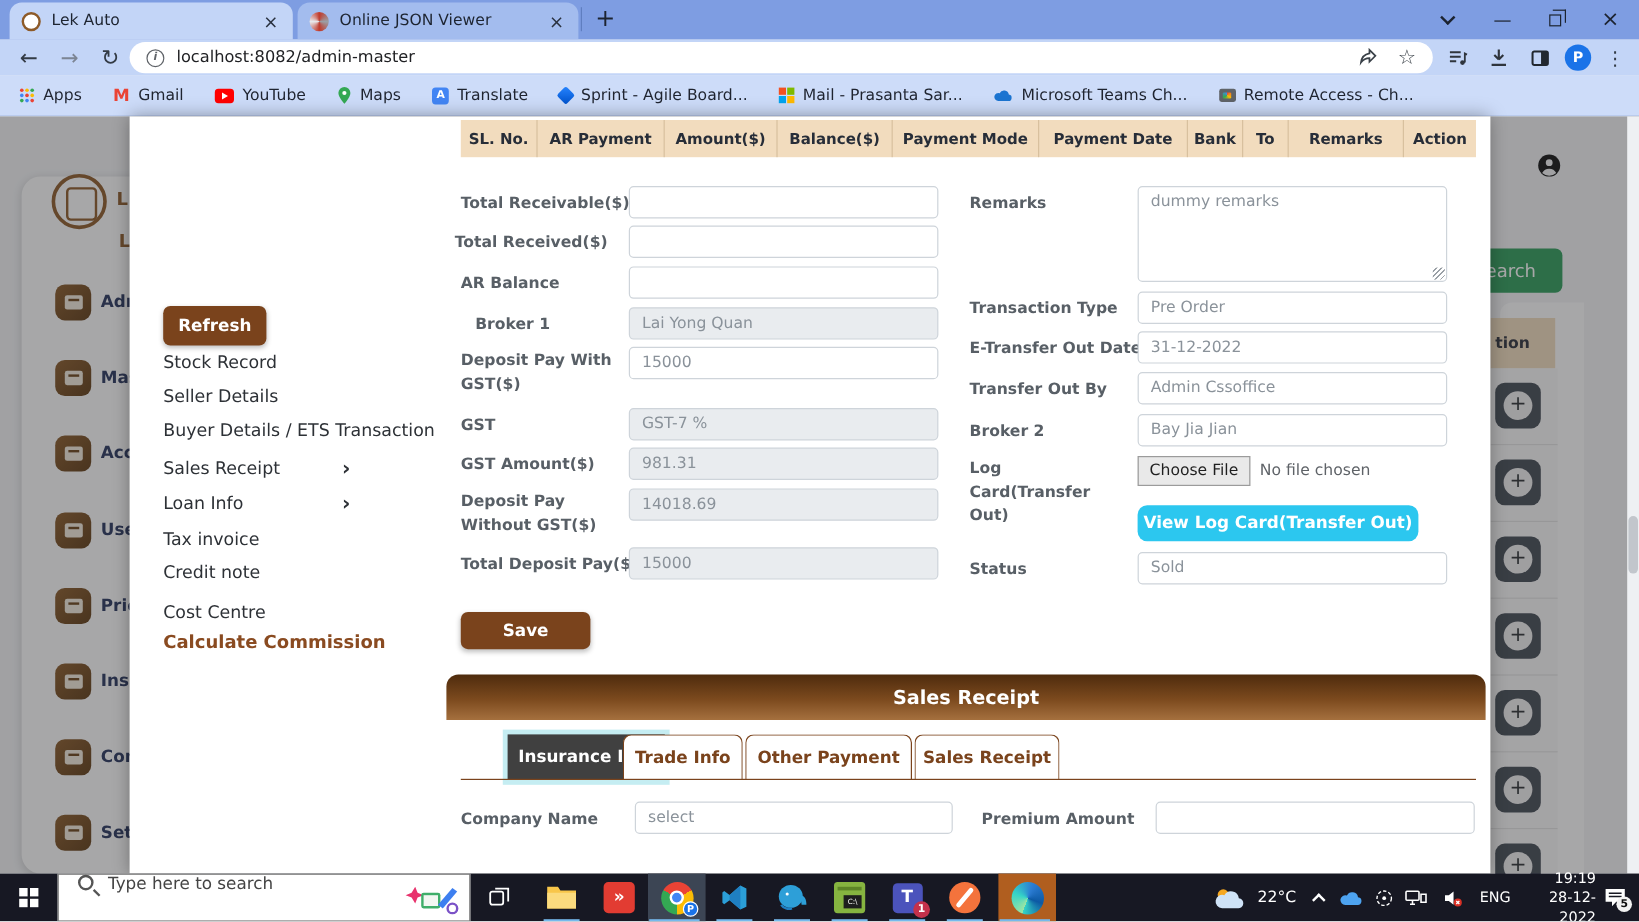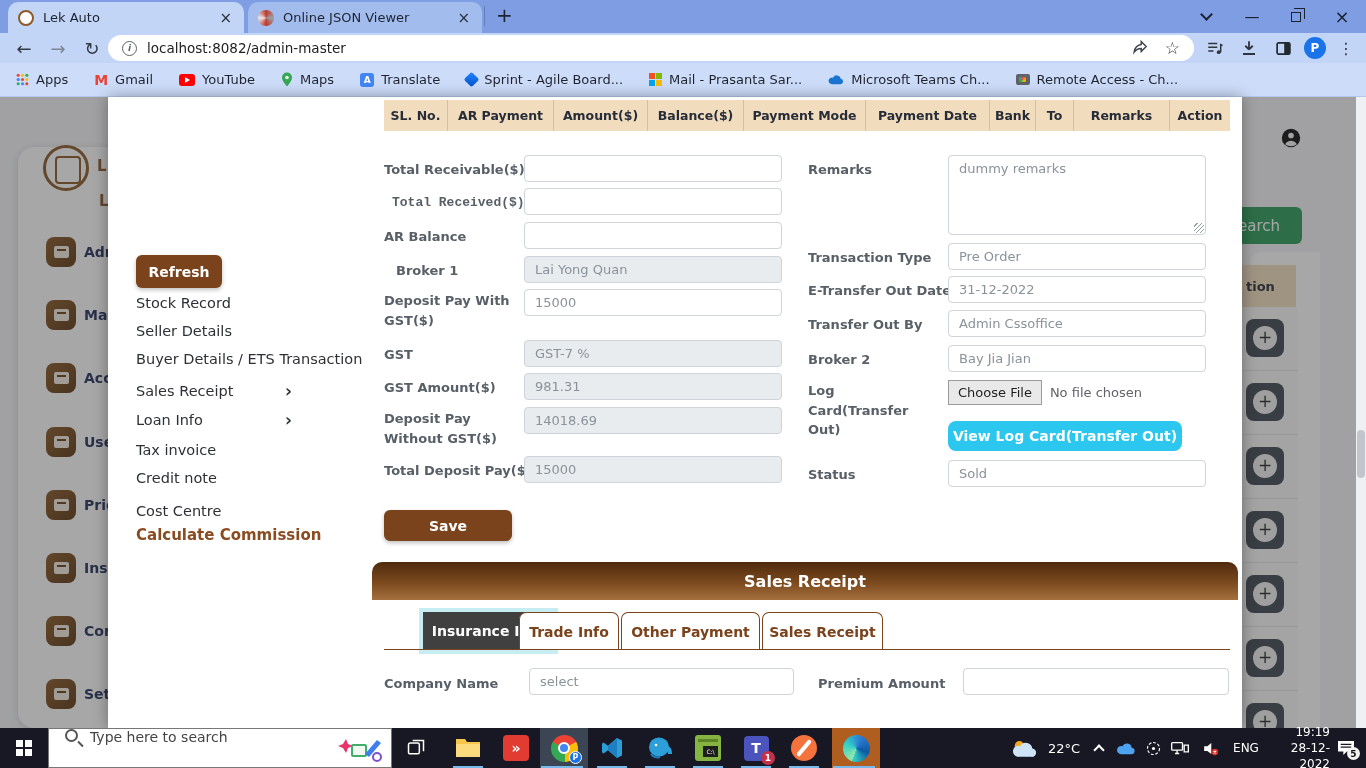--- a/index.html
+++ b/index.html
@@ -62,21 +62,21 @@
   .refresh { position:absolute; left:28px; top:158px; width:86px; height:33px; background:#7a431c; border:none; border-radius:6px; color:#fff; font-weight:bold; font-size:14px; font-family:inherit; box-shadow:0 2px 4px rgba(0,0,0,.25); }
   .mi { position:absolute; left:28px; font-size:14.5px; color:#2d3136; white-space:nowrap; }
   .mi.active { color:#8a4b21; font-weight:bold; font-size:15px; }
   .michev { position:absolute; left:177px; font-size:17px; color:#2d3136; font-weight:bold; }
 
   .flabel { position:absolute; font-size:13px; font-weight:bold; color:#585f66; line-height:1.5; }
   .finput { position:absolute; width:258px; height:27px; border:1px solid #ced4da; border-radius:4px; background:#fff; color:#8a929a; font-size:13px; padding:0 10px; font-family:inherit; }
   .finput.dis { background:#e9ecef; }
   .fta { position:absolute; width:258px; height:80px; border:1px solid #ced4da; border-radius:4px; color:#8a929a; font-size:13px; padding:5px 10px; font-family:inherit; resize:none; }
   .tahandle { position:absolute; width:10px; height:10px; background:repeating-linear-gradient(135deg,transparent 0 2px,#9aa0a6 2px 3px); }
-  .savebtn { position:absolute; left:276px; top:413px; width:128px; height:31px; background:#7a431c; border:none; border-radius:6px; color:#fff; font-weight:bold; font-size:14px; font-family:inherit; box-shadow:0 2px 4px rgba(0,0,0,.25); }
+  .savebtn { position:absolute; left:276px; top:413px; width:108px; height:31px; background:#7a431c; border:none; border-radius:6px; color:#fff; font-weight:bold; font-size:14px; font-family:inherit; box-shadow:0 2px 4px rgba(0,0,0,.25); }
   .filectl { position:absolute; left:840px; top:282px; width:258px; height:27px; display:flex; align-items:center; }
   .choosef { height:25px; padding:0 9px; background:#e9e9e9; border:1px solid #9b9b9b; font-size:13px; color:#1f1f1f; font-family:inherit; }
   .nofile { margin-left:8px; font-size:13px; color:#5f6368; white-space:nowrap; }
   .viewlog { position:absolute; left:840px; top:324px; width:234px; height:30px; background:#2cc7ef; border:none; border-radius:8px; color:#fff; font-weight:bold; font-size:14px; font-family:inherit; }
 
   .srbar { position:absolute; left:264px; top:465px; width:866px; height:38px; border-radius:10px 10px 0 0; background:linear-gradient(180deg,#4e2b0d 0%,#7c4a1e 55%,#a5703e 100%); color:#fff; font-weight:bold; font-size:16px; display:flex; align-items:center; justify-content:center; }
   .srtab { position:absolute; top:515px; height:38px; display:flex; align-items:center; justify-content:center; font-size:14px; font-weight:bold; }
   .srtab.on { background:#404040; color:#fff; border-radius:0; box-shadow:0 0 0 4px rgba(140,220,230,.5);margin-left:39px; }
   .srtab.off { background:#fff; color:#7a431c; border:1px solid #7a431c; border-bottom:none; border-radius:7px 7px 0 0; }
   .tabline { position:absolute; left:276px; top:552px; width:846px; height:1px; background:#7a431c; }
@@ -381,21 +381,21 @@
       <span class="michev" style="top:284px;">›</span>
       <div class="mi" style="top:315px;">Loan Info</div>
       <span class="michev" style="top:313px;">›</span>
       <div class="mi" style="top:345px;">Tax invoice</div>
       <div class="mi" style="top:373px;">Credit note</div>
       <div class="mi" style="top:406px;">Cost Centre</div>
       <div class="mi active" style="top:429px;">Calculate Commission</div>
 
       <div class="flabel" style="left:276px;top:63px;">Total Receivable($)</div>
       <input class="finput" style="left: 416px; top: 58px;" value="">
-      <div class="flabel" style="left:284px;top:96px;font-family:Liberation Mono, monospace;">Total Received($)</div>
+      <div class="flabel" style="left:271px;top:96px;">Total Received($)</div>
       <input class="finput" style="left: 416px; top: 91px;" value="">
       <div class="flabel" style="left:276px;top:130px;">AR Balance</div>
       <input class="finput" style="left: 416px; top: 125px;" value="">
       <div class="flabel" style="left:288px;top:164px;">Broker 1</div>
       <input class="finput dis" style="left: 416px; top: 159px;" value="Lai Yong Quan">
       <div class="flabel" style="left:276px;top:194px;width:135px;">Deposit Pay With GST($)</div>
       <input class="finput" style="left: 416px; top: 192px;" value="15000">
       <div class="flabel" style="left:276px;top:248px;">GST</div>
       <input class="finput dis" style="left: 416px; top: 243px;" value="GST-7 %">
       <div class="flabel" style="left:276px;top:281px;">GST Amount($)</div>

